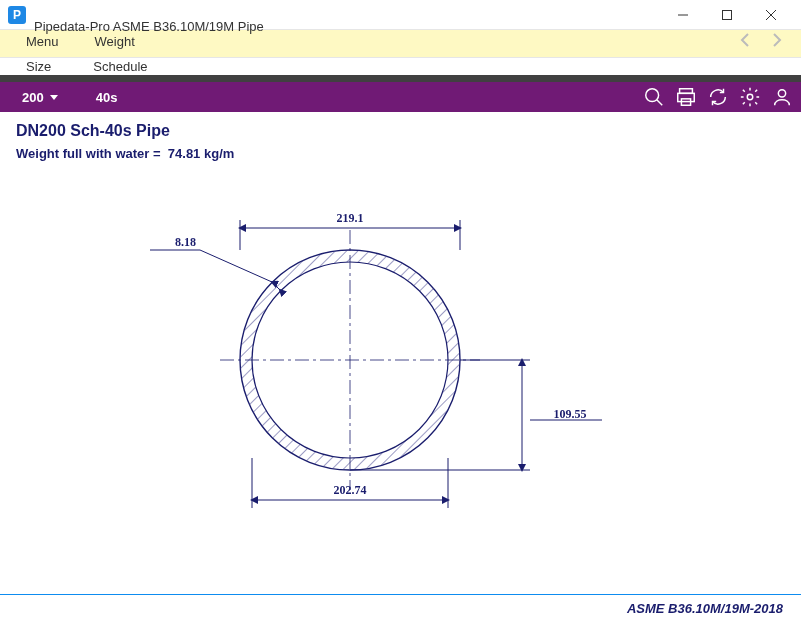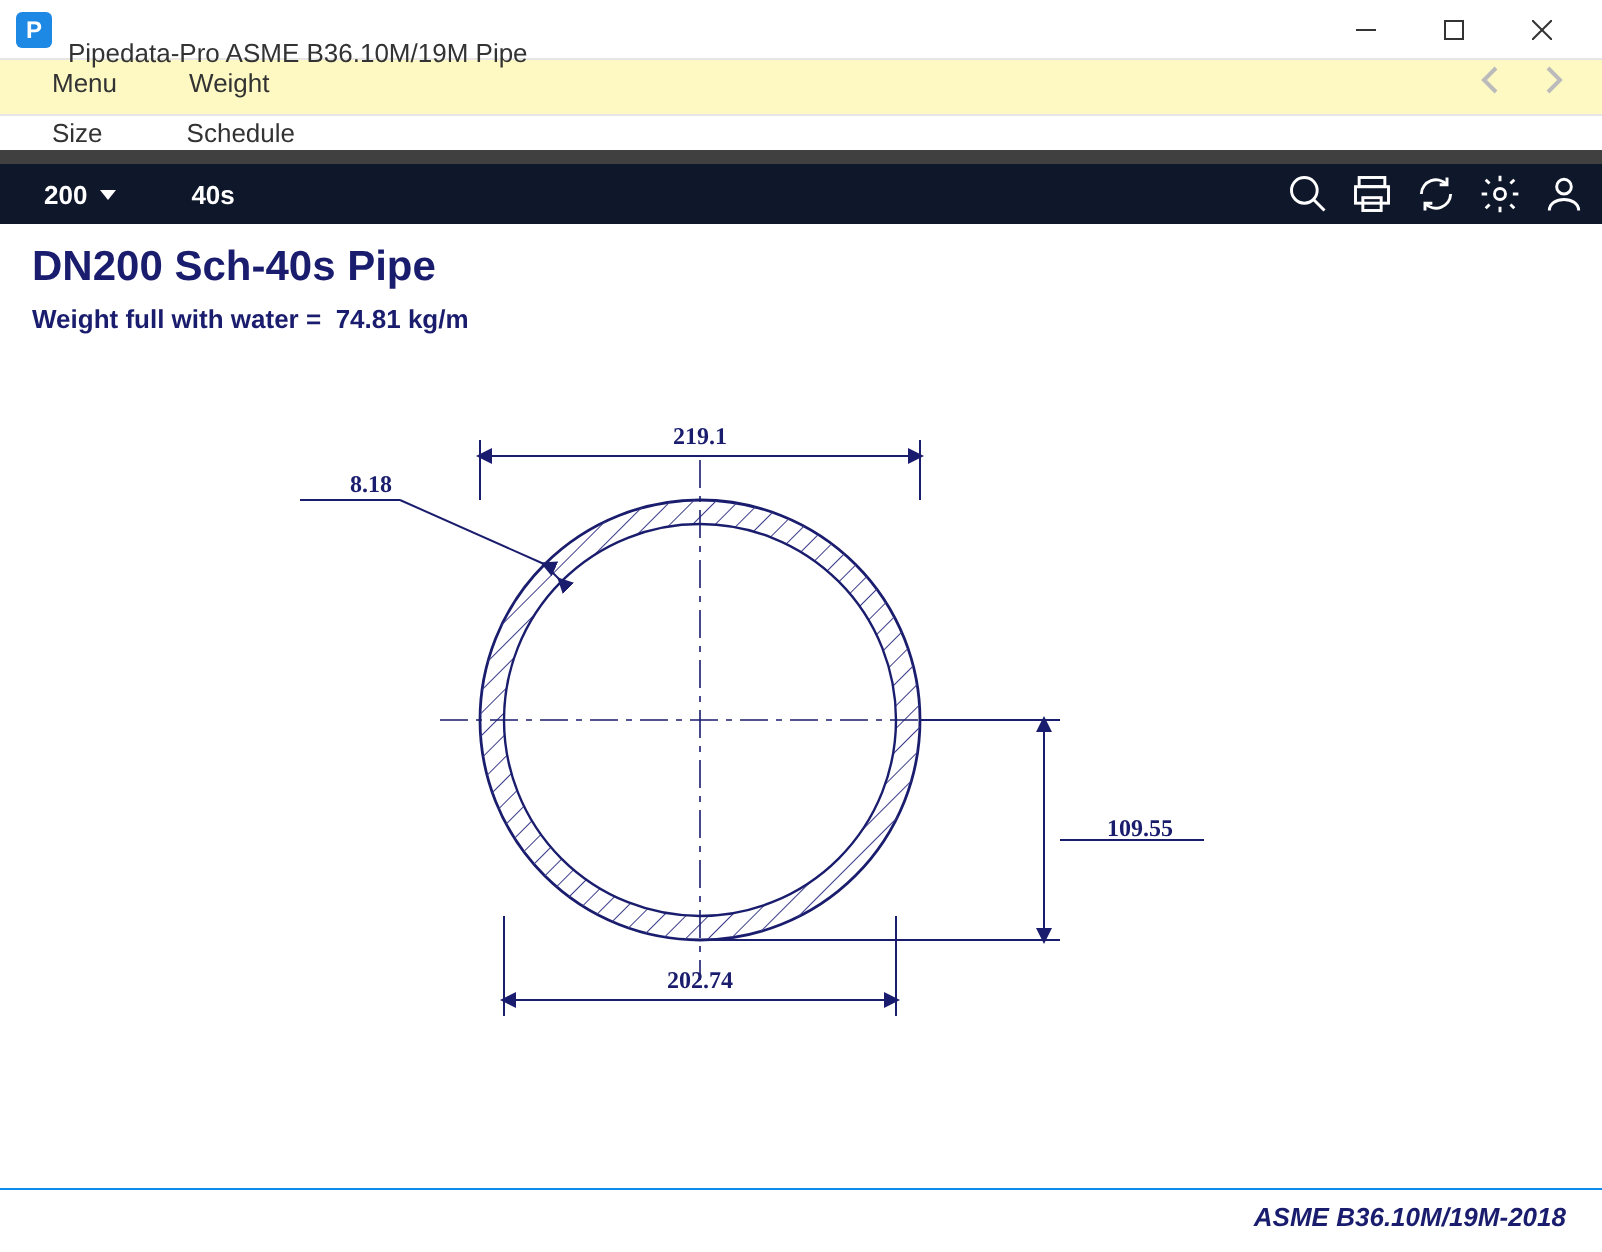--- a/index.html
+++ b/index.html
@@ -61,21 +61,21 @@
     align-items: center;
     background: #fff;
     border-bottom: 7px solid #404040;
     padding: 0 8px;
     color: #333;
   }
   .labelbar .lbl { padding: 2px 18px 2px 18px; }
 
   .toolbar {
     height: 30px;
-    background: #0f172a;
+    background: #701a75;
     display: flex;
     align-items: center;
     padding: 0 8px;
     color: #fff;
   }
   .toolbar .sel {
     padding: 4px 14px;
     font-weight: bold;
     display: flex;
     align-items: center;
@@ -94,21 +94,21 @@
   }
   .toolbar .tool svg { stroke: #fff; fill: none; stroke-width: 1.6; }
 
   .content {
     position: relative;
     padding: 10px 16px;
     height: calc(626px - 30px - 28px - 24px - 30px);
   }
   .content h1 {
     font-family: Verdana, Tahoma, sans-serif;
-    font-size: 21px;
+    font-size: 16px;
     color: #1a1d6d;
     font-weight: bold;
     margin-bottom: 6px;
   }
   .content .wline {
     font-family: Verdana, Tahoma, sans-serif;
     font-size: 13px;
     color: #1a1d6d;
     font-weight: bold;
     margin-bottom: 2px;

